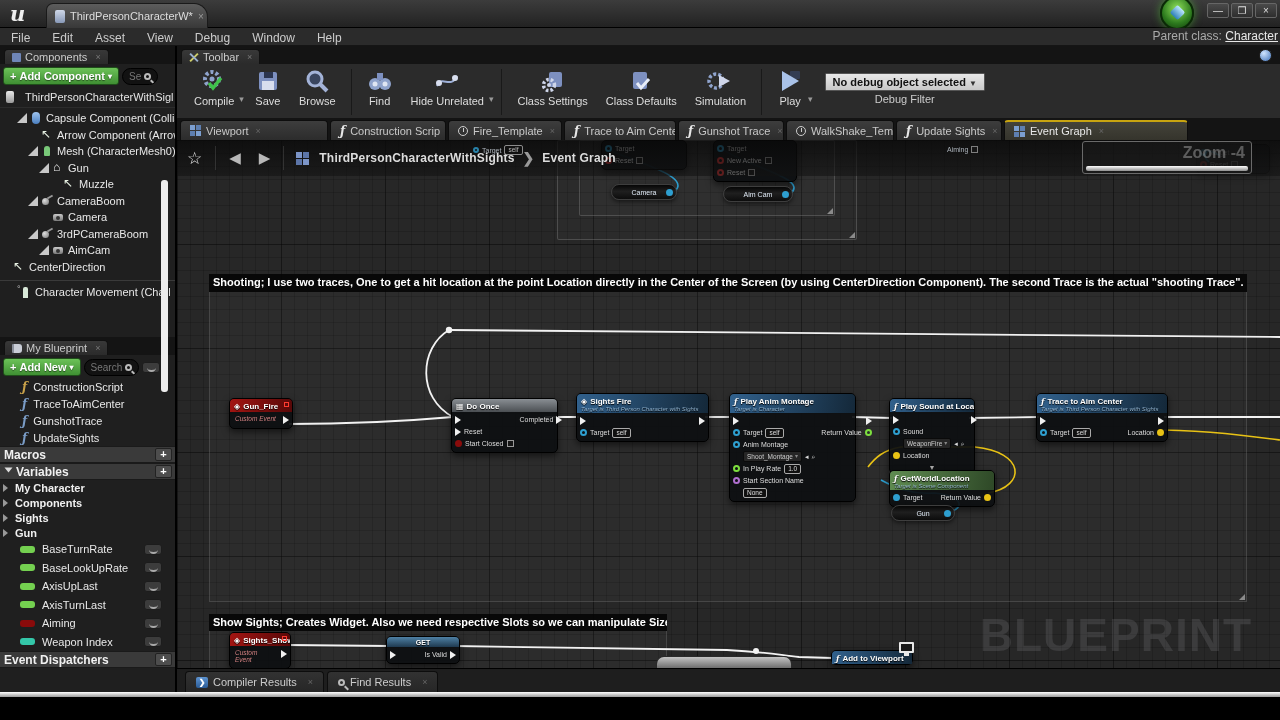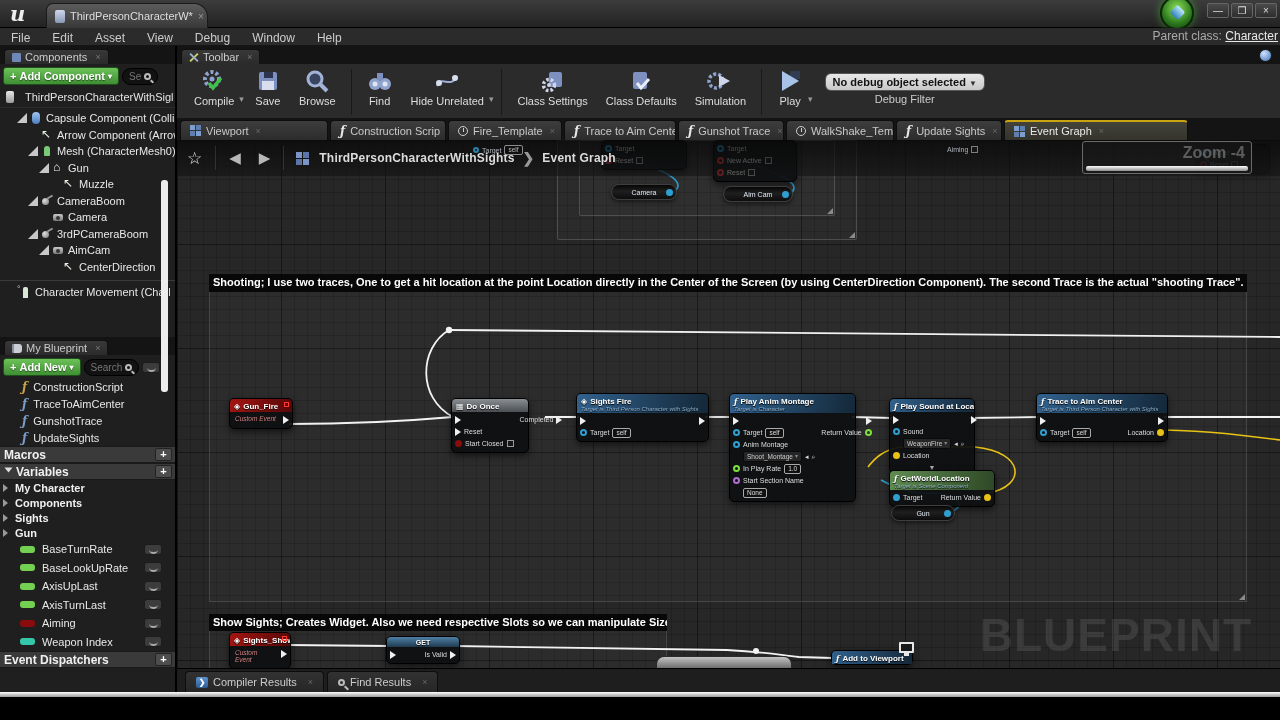--- a/index.html
+++ b/index.html
@@ -74,21 +74,21 @@
   
   .toolbar{position:absolute;left:177px;top:46px;width:1103px;height:72px;background:#2b2b2b}
   .toolbar .ptabrow{background:#141414}
   .tb-ico-corner{position:absolute;right:8px;top:3px;width:13px;height:13px;border-radius:50%;background:radial-gradient(circle at 35% 30%,#cfe4ff,#3d70b8);border:1px solid #222}
   .tbbtns{display:flex;align-items:flex-start;padding:3px 0 0 8px;height:53px}
   .tbb{display:flex;flex-direction:column;align-items:center;gap:1px;color:#ddd;font-size:11px;padding:1px 9px;white-space:nowrap}
   .tbb svg{display:block}
   .tbsep{width:1px;height:46px;background:#191919;margin:2px 6px 0 6px;flex:none}
   .tbcaret{color:#999;font-size:9px;align-self:center;margin:14px 2px 0 -4px}
   .debugbox{margin:6px 0 0 10px;display:flex;flex-direction:column;align-items:center;gap:2px}
-  .debugdd{background:linear-gradient(#e8e8e8,#c8c8c8);border:1px solid #555;border-radius:6px;color:#111;font-size:11px;font-weight:bold;padding:2px 7px;white-space:nowrap}
+  .debugdd{background:linear-gradient(#e8e8e8,#c8c8c8);border:1px solid #555;border-radius:1px;color:#111;font-size:11px;font-weight:bold;padding:2px 7px;white-space:nowrap}
   .debugdd .car{font-size:8px;color:#333}
   .debuglabel{color:#ccc;font-size:11px}
 
   
   .doctabs{position:absolute;left:177px;top:118px;width:1103px;height:22px;background:#141414;display:flex;align-items:flex-end;padding-left:3px}
   .dtab{display:inline-flex;align-items:center;gap:5px;height:20px;background:linear-gradient(#3d3d3d,#2c2c2c);border:1px solid #0d0d0d;border-bottom:none;border-radius:4px 4px 0 0;margin-right:2px;padding:0 9px;color:#c8c8c8;font-size:11px;white-space:nowrap;overflow:hidden;flex:none}
   .dtab .x{color:#666;font-size:9px;margin-left:2px}
   .dtab.active{background:linear-gradient(#44433a,#35342c);border-top:2px solid #c8a410;color:#e8e8e8}
   .dticon-f{font-family:"DejaVu Serif",serif;font-style:italic;font-weight:bold;color:#e8e8e8;font-size:12px}
   .dticon-grid{width:11px;height:11px;position:relative;flex:none}
@@ -254,21 +254,21 @@
         <div class="trow" style="padding-left: 28px;">
           <span class="exp"></span>
           <span class="ci ci-boom"></span>
           <span>3rdPCameraBoom</span>
         </div>
         <div class="trow" style="padding-left: 39px;">
           <span class="exp"></span>
           <span class="ci ci-camera"></span>
           <span>AimCam</span>
         </div>
-        <div class="trow" style="padding-left: 50px;">
+        <div class="trow" style="">
           <span style="width: 13px; flex: 0 0 auto;"></span>
           <span class="ci ci-arrow"></span>
           <span>CenterDirection</span>
         </div>
         <div class="trow sep" style="padding-left: 6px;">
           <span style="width: 13px; flex: 0 0 auto;"></span>
           <span class="ci ci-movement"></span>
           <span>Character Movement (Charl</span>
         </div>
       </div>
@@ -642,21 +642,21 @@
             <div class="ncol ins">
               <div class="evsub">Custom Event</div>
             </div>
             <div class="ncol outs">
               <div class="prow">
                 <span class="p exec"></span>
               </div>
             </div>
           </div>
         </div>
-        <div class="node" style="left: 274px; top: 258px; width: 78px;">
+        <div class="node" style="left: 274px; top: 258px; width: 107px;">
           <div class="nhead h-gray"><span class="nico">▦</span><span>Do Once</span></div>
           <div class="nbody">
             <div class="ncol ins">
               <div class="prow">
                 <span class="p exec"></span>
               </div>
               <div class="prow">
                 <span class="p exec"></span>
                 <span>Reset</span>
               </div>

